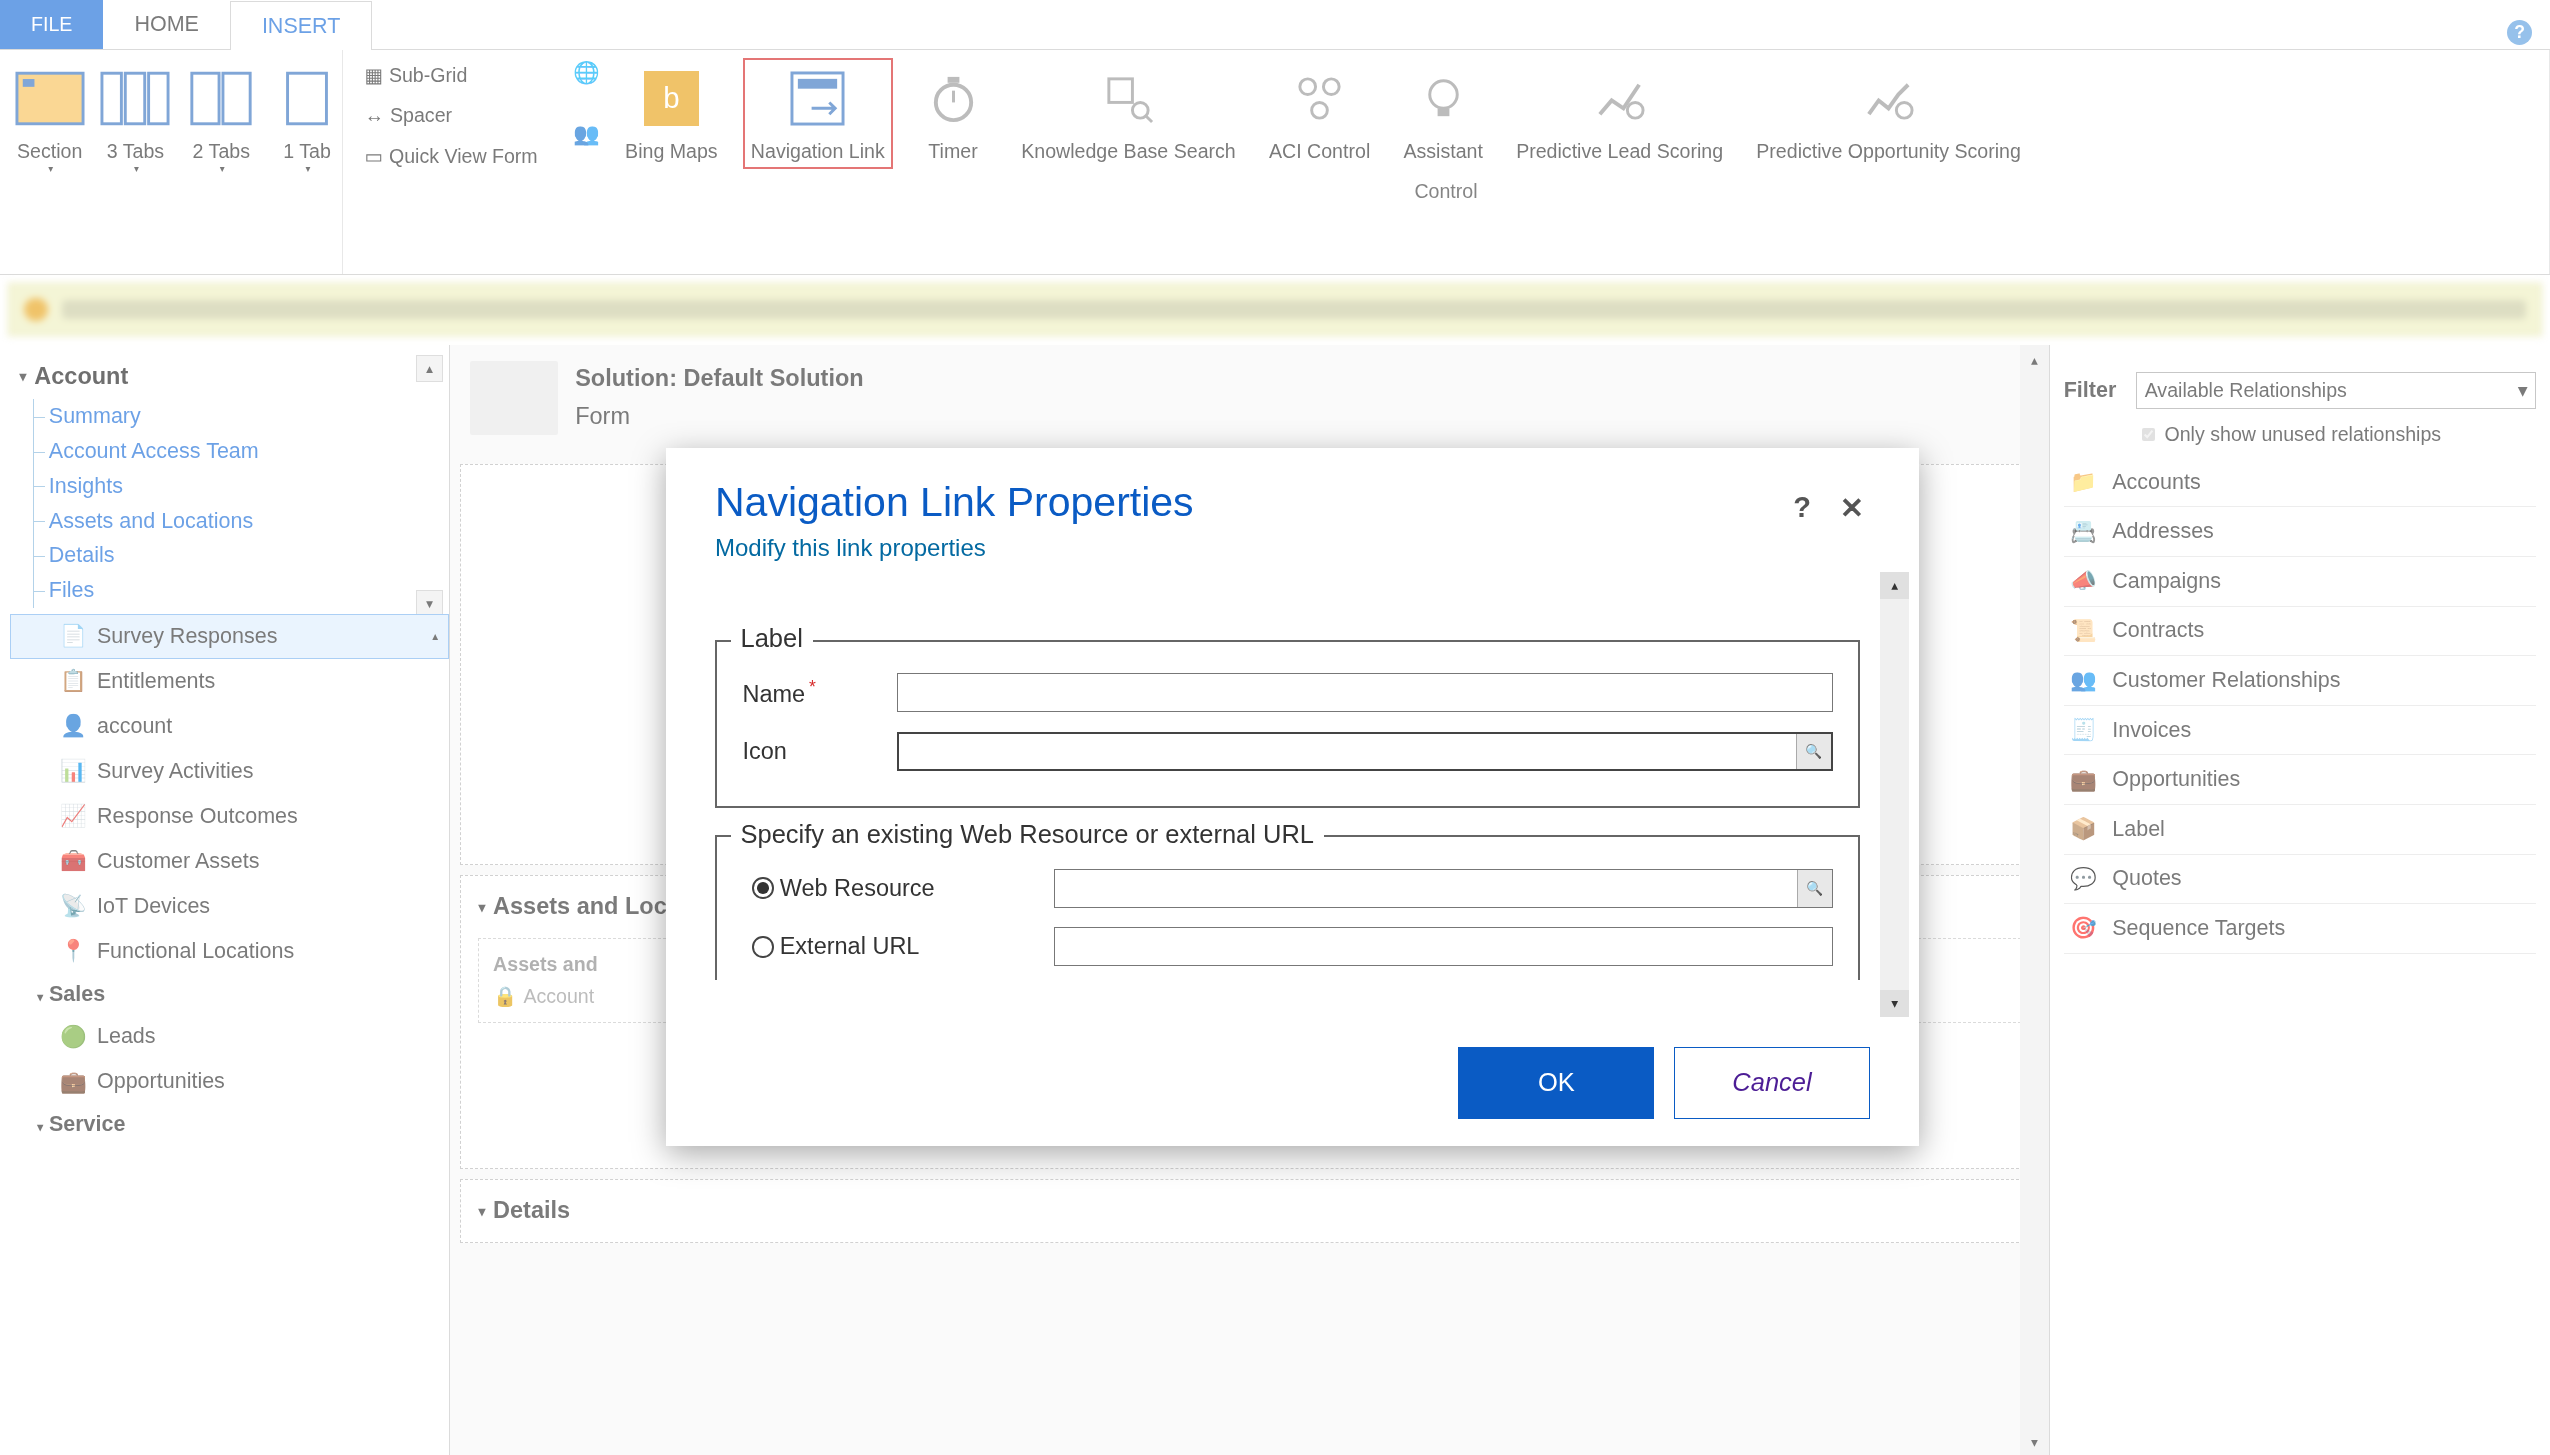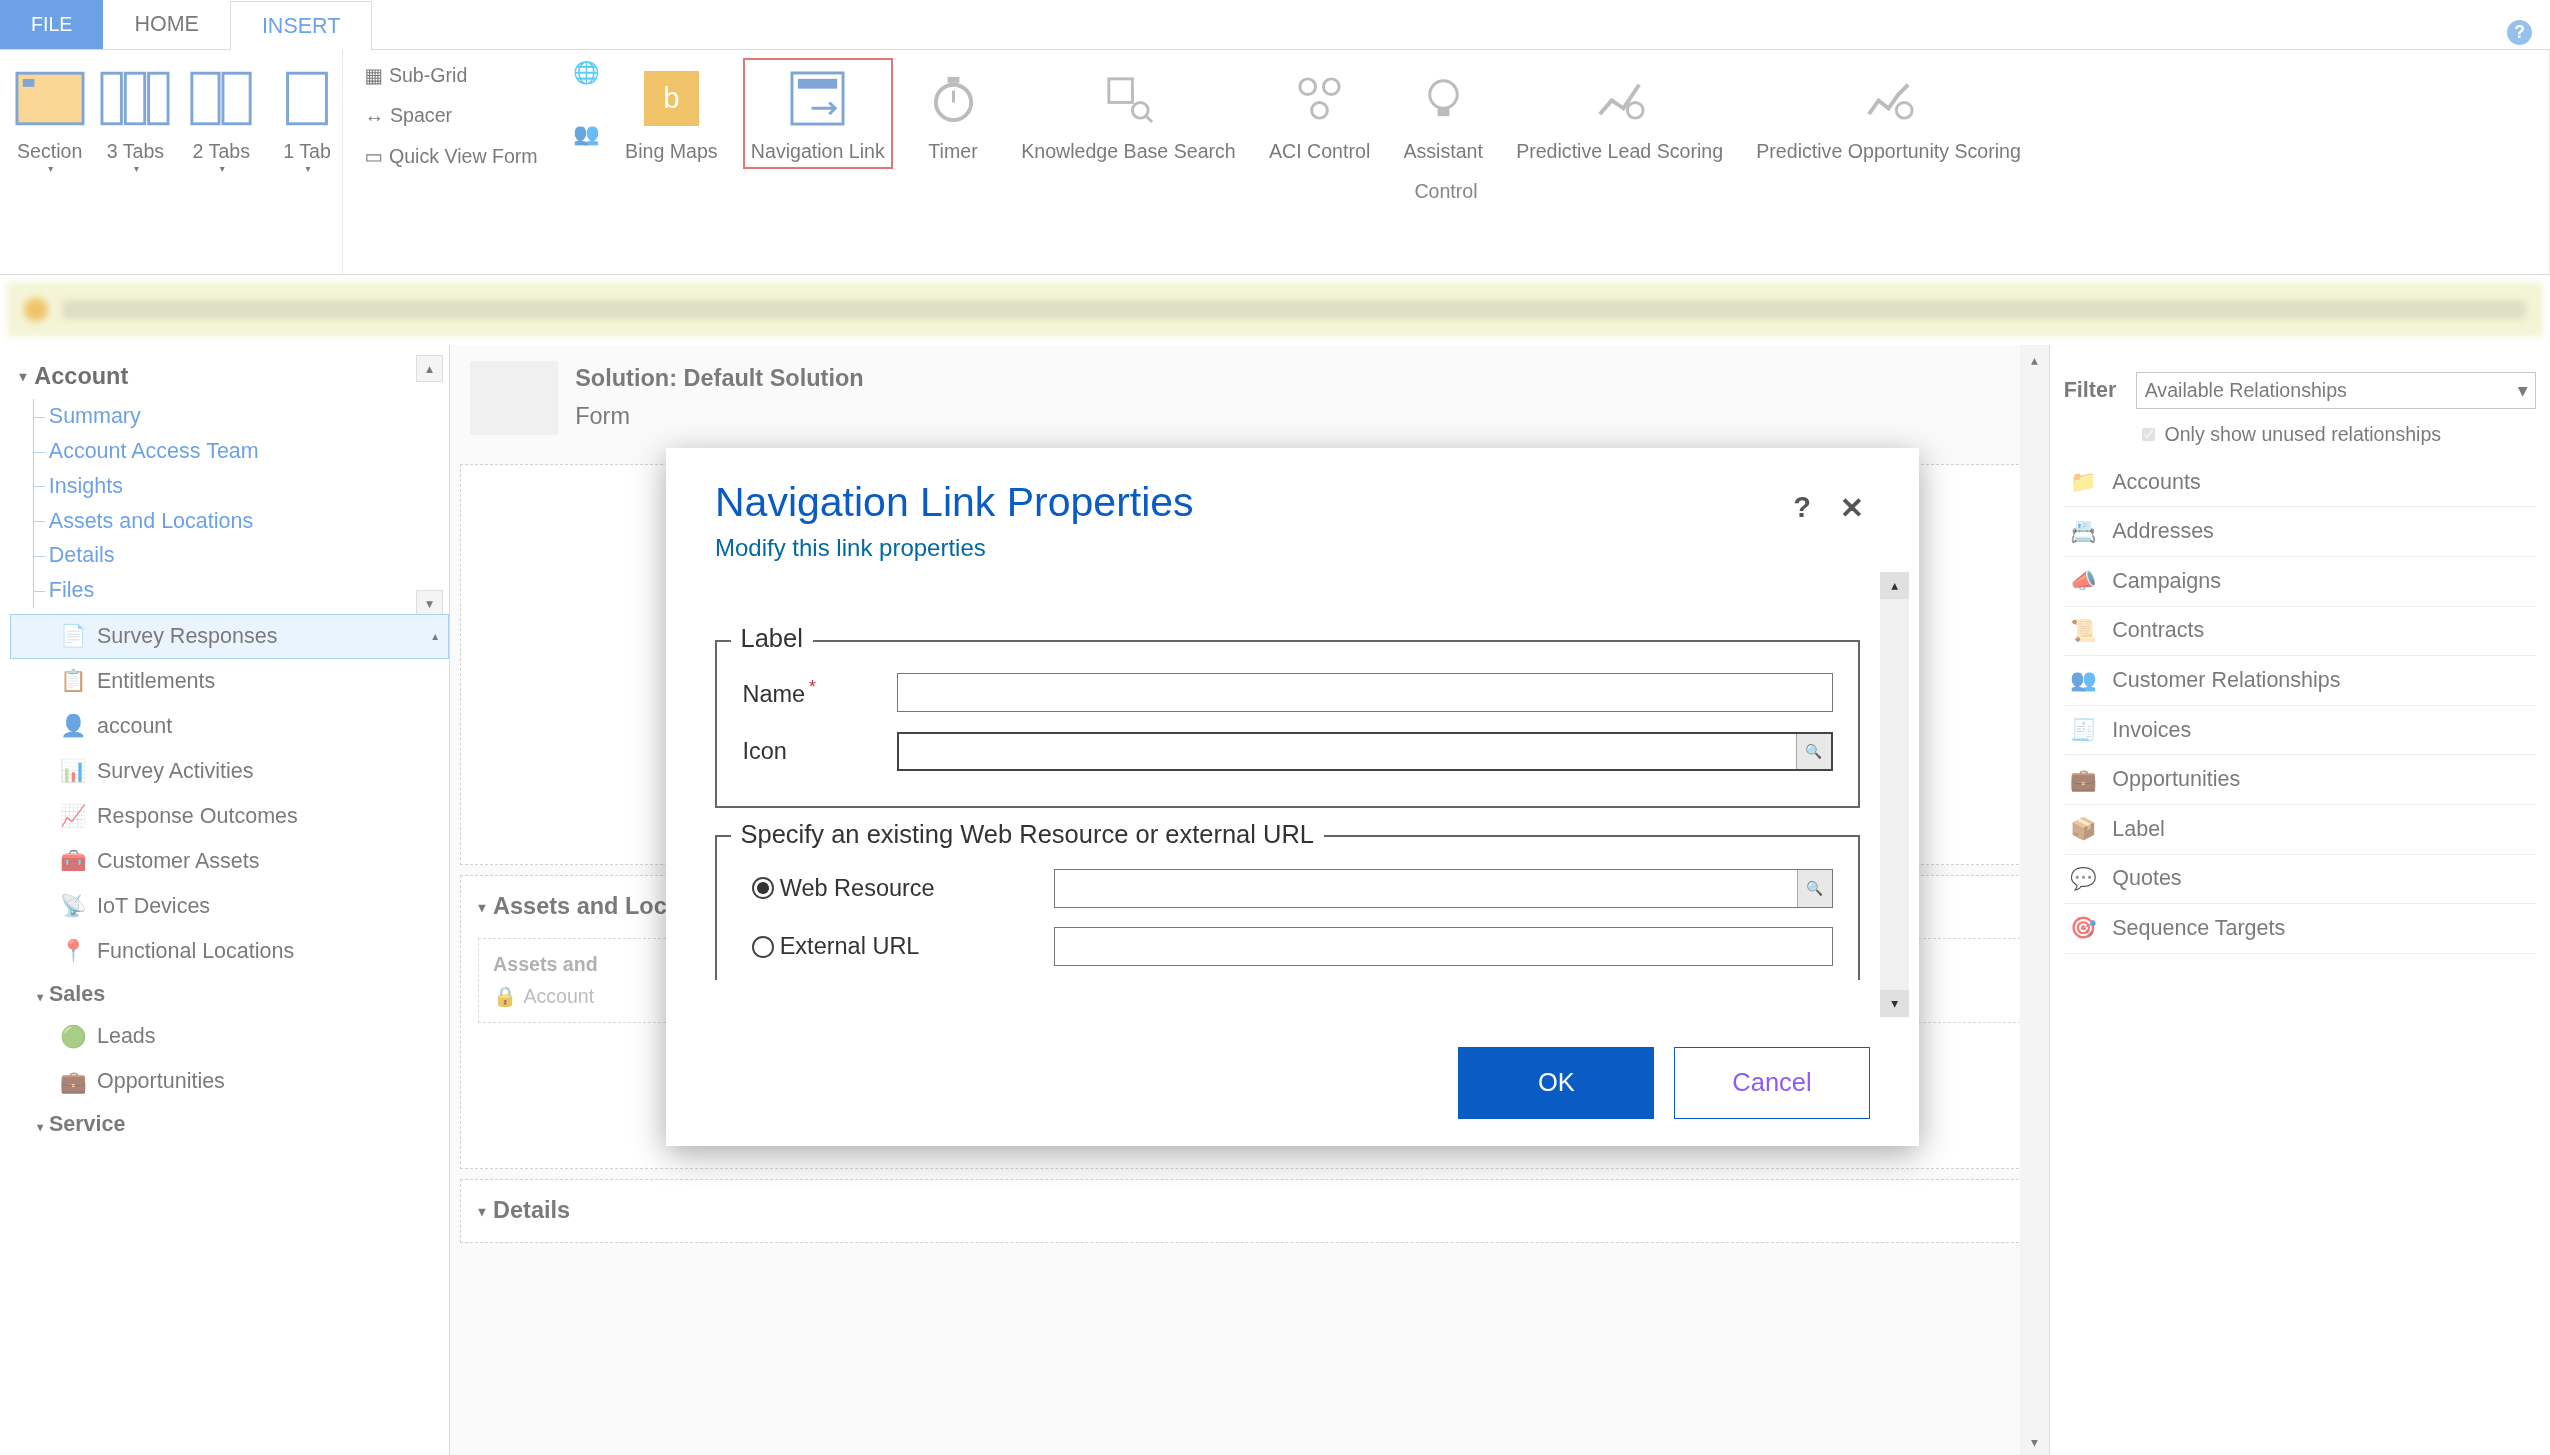--- a/index.html
+++ b/index.html
@@ -352,21 +352,21 @@
   padding: 19.6px 49px 27.4px 49px;
   display:flex; justify-content:flex-end; gap: 19.6px;
 }
 .btn {
   height: 72px; min-width: 196px;
   font-size: 25.5px;
   display:flex; align-items:center; justify-content:center;
   cursor: pointer;
 }
 .btn.primary { background:#0a5bc4; color:#fff; border: none; }
-.btn.secondary { background:#fff; color:#8b5cf6; border: 1px solid #0a5bc4; }
+.btn.secondary { background:#fff; color:#4c1d95; border: 1px solid #0a5bc4; font-style: italic; }
 </style>
 </head>
 <body>
 
 <div class="tabs-row">
   <div class="tab file">FILE</div>
   <div class="tab">HOME</div>
   <div class="tab active">INSERT</div>
   <div class="help-icon">?</div>
 </div>

